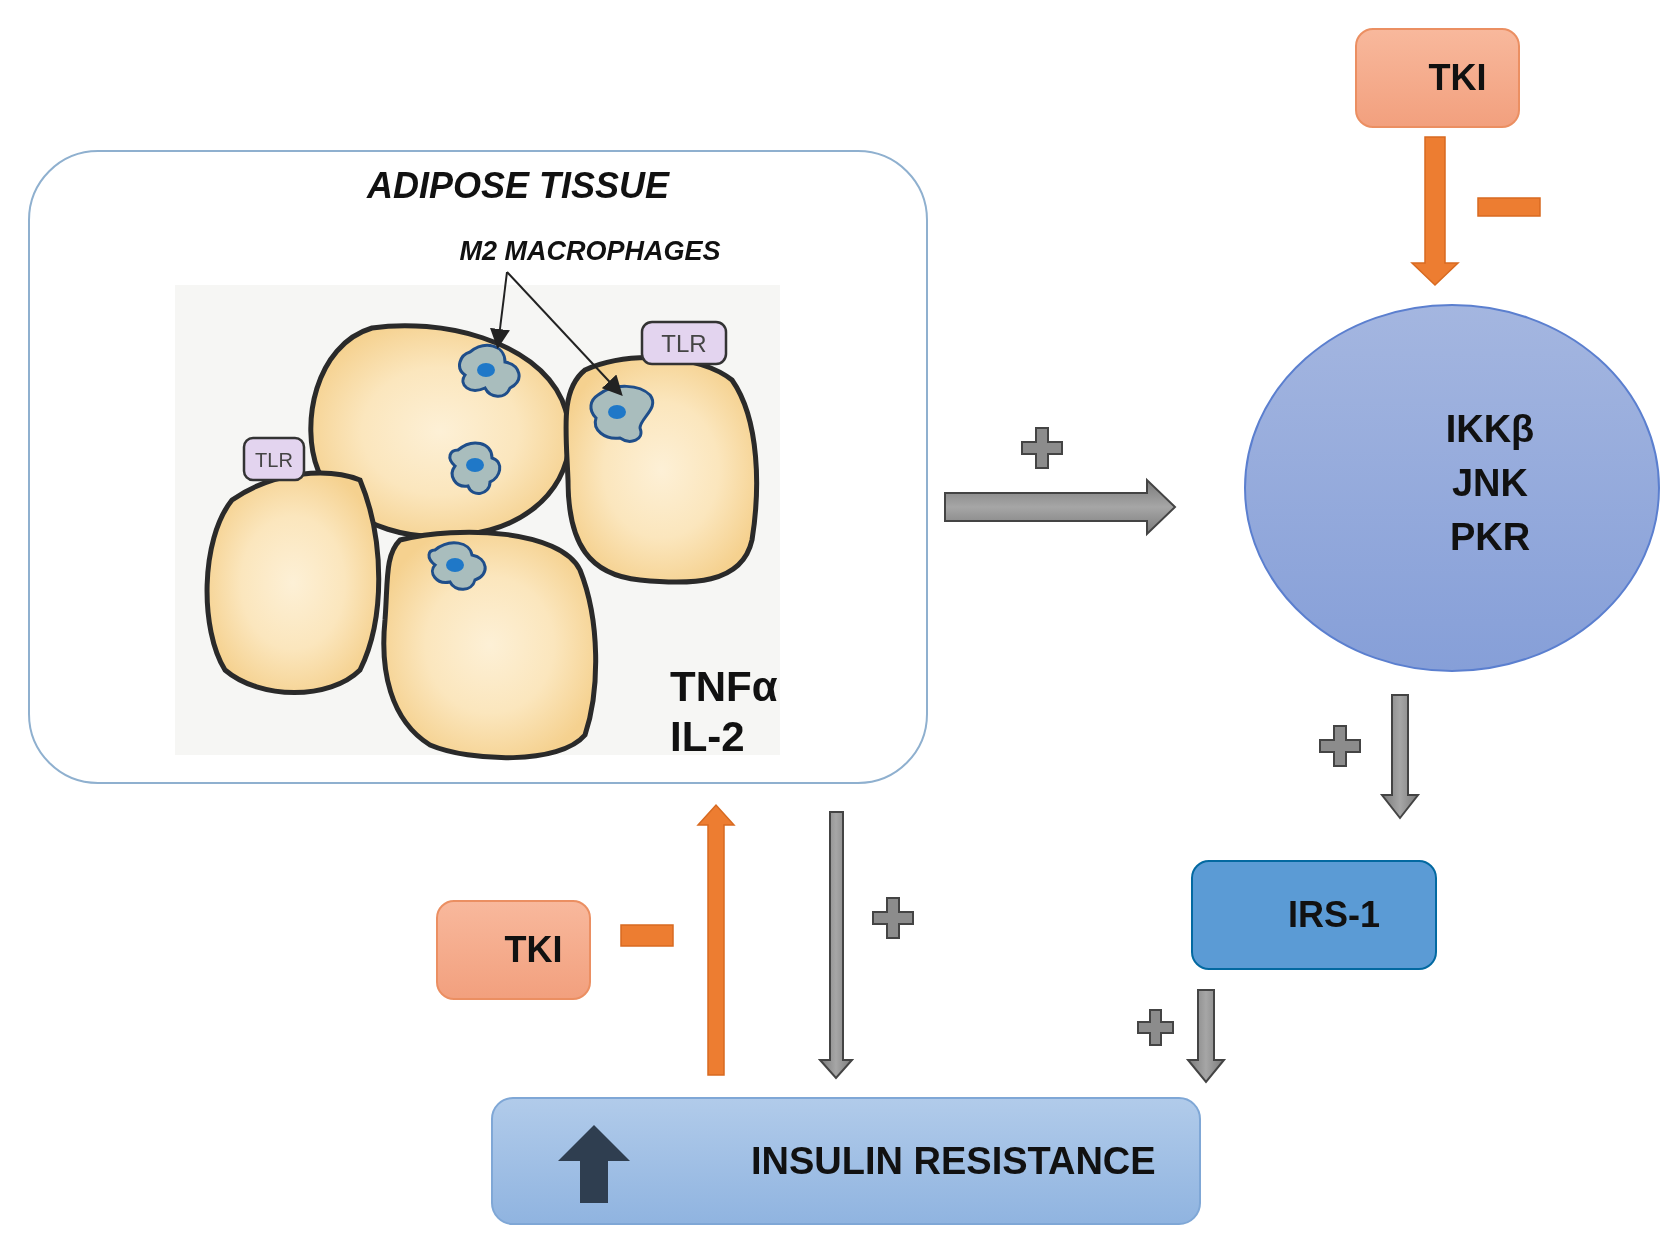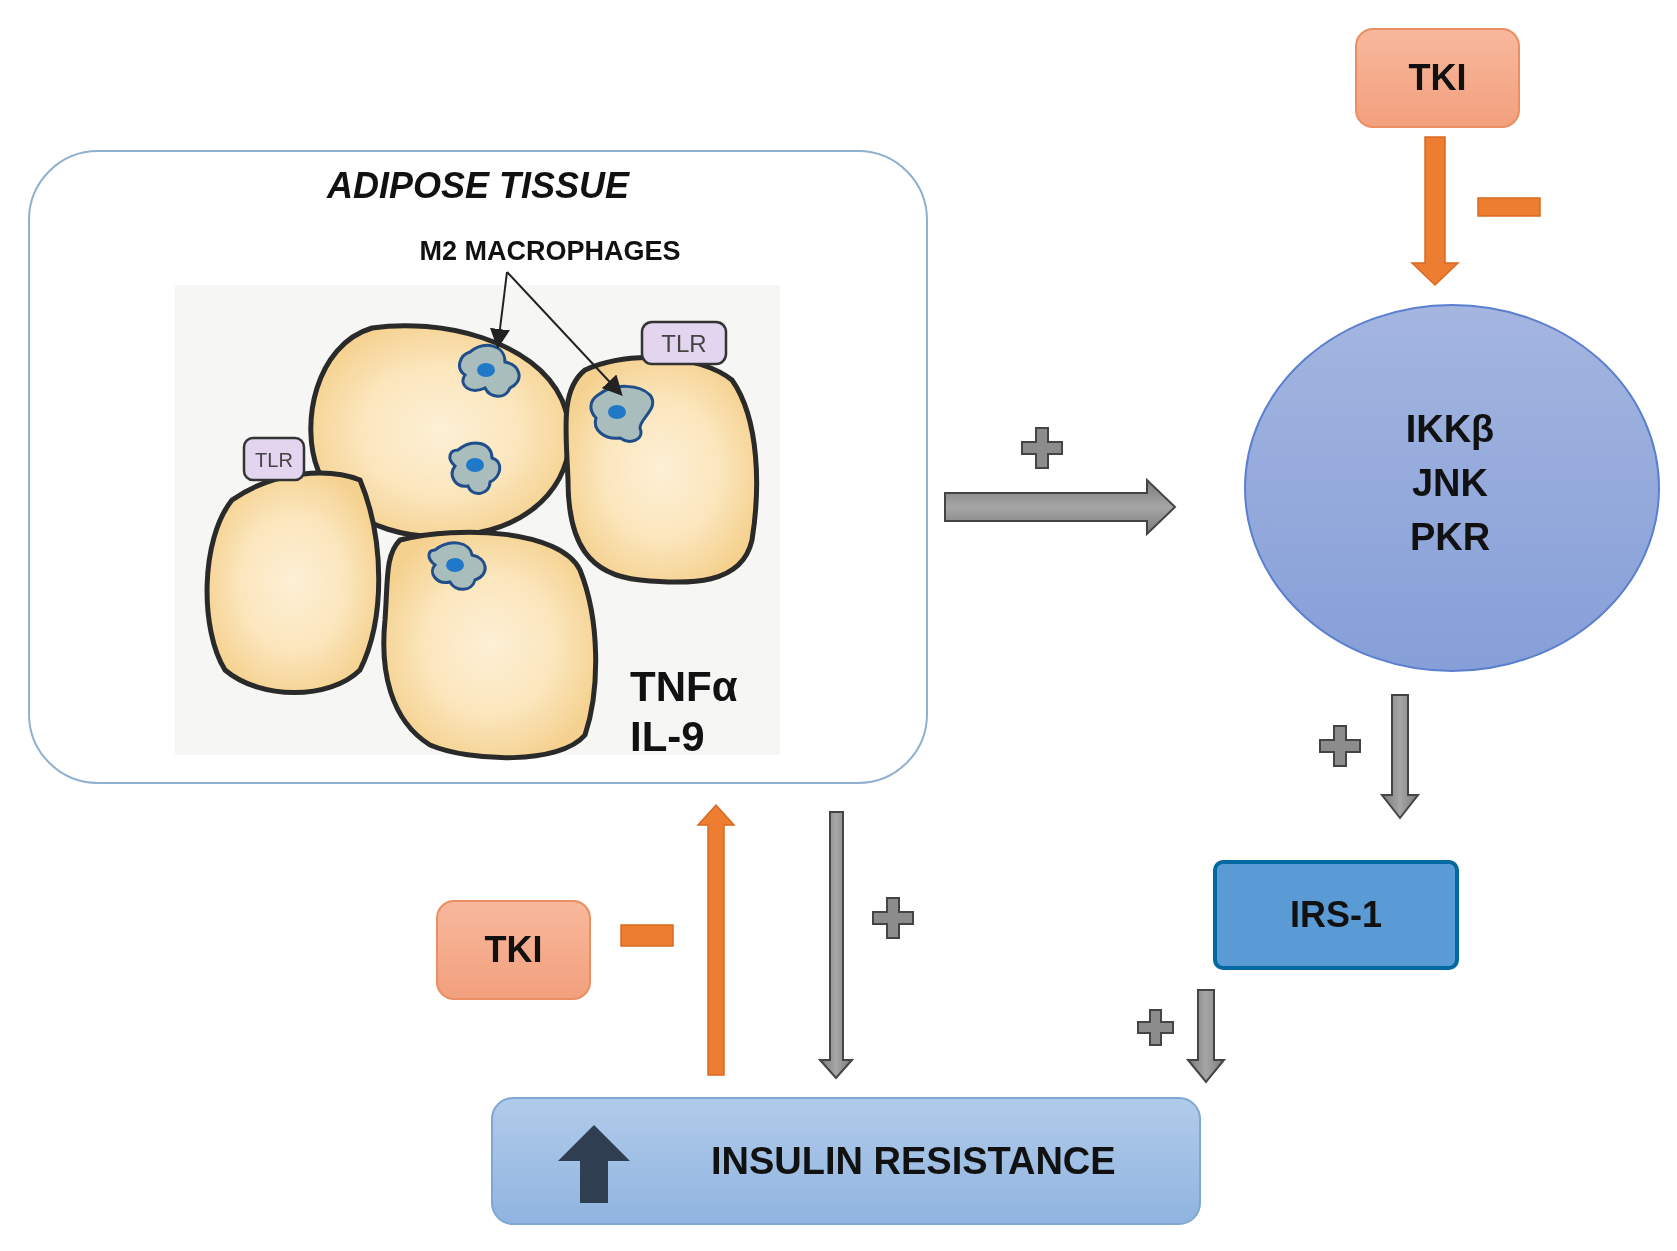--- a/index.html
+++ b/index.html
@@ -1,33 +1,33 @@
 <!DOCTYPE html>
 <html><head>
   <meta charset="utf-8">
   <style>
     html, body { margin:0; padding:0; background:#ffffff; }
     body { width:1677px; height:1251px; position:relative; overflow:hidden;
            font-family:"Liberation Sans", sans-serif; }
     .abs { position:absolute; }
-    .bold { font-weight:bold; color:#111; }
+    .bold { font-weight:bold; color:#111;padding-left:40px; }
     svg.layer { position:absolute; left:0; top:0; }
     .tissue-box { left:28px; top:150px; width:900px; height:634px; border:2px solid #8fb0cf;
                   border-radius:70px; background:#fff; box-sizing:border-box; }
     .tissue-title { left:28px; top:165px; width:900px; text-align:center; font-size:36px;font-style:italic; }
-    .macro-label { left:380px; top:236px; width:340px; text-align:center; font-size:27px; }
+    .macro-label { left:380px; top:236px; width:340px; text-align:center; font-size:27px;font-style:italic; }
     .cyto { left:630px; top:638px; font-size:42px; line-height:50px;margin-top:24px; }
     .tki { border-radius:18px; background:linear-gradient(#f8b89c,#f2a07e); border:2px solid #eb8f62;
            display:flex; align-items:center; justify-content:center; font-size:36px; box-sizing:border-box; }
     .tki-top { left:1355px; top:28px; width:165px; height:100px; }
     .tki-left { left:436px; top:900px; width:155px; height:100px; }
     .circle-text { left:1240px; top:402px; width:420px; text-align:center; font-size:38px; line-height:54px; }
-    .irs { left:1191px; top:860px; width:246px; height:110px; border-radius:10px; background:#5b9bd5;
-           border:4px solid #0369a1; display:flex; align-items:center; justify-content:center;
-           font-size:36px; box-sizing:border-box;margin-left:22px; }
+    .irs { left:1191px; top:860px; width:246px; height:110px; border-radius:18px; background:#5b9bd5;
+           border:2px solid #0369a1; display:flex; align-items:center; justify-content:center;
+           font-size:36px; box-sizing:border-box; }
     .ir-box { left:491px; top:1097px; width:710px; height:128px; border-radius:22px;
               background:linear-gradient(#b1cbea,#90b4e0); border:2px solid #7fa7d6; box-sizing:border-box; }
     .ir-label { left:665px; top:1140px; font-size:38px;margin-left:46px; }
   </style>
 </head>
 <body>
 
 <div class="abs tissue-box"></div>
 
 <svg class="layer" width="1677" height="1251" viewBox="0 0 1677 1251">
@@ -108,21 +108,21 @@
   <rect x="621" y="925" width="52" height="21" fill="#ed7d31" stroke="#d86a20" stroke-width="1.5"></rect>
 
   <path d="M830,812 L843,812 L843,1060 L852,1060 L836,1078 L820,1060 L830,1060 z" fill="url(#grayGrad)" stroke="#444" stroke-width="2"></path>
   <path d="M887,898 h12 v14 h14 v12 h-14 v14 h-12 v-14 h-14 v-12 h14 z" fill="#8c8c8c" stroke="#444" stroke-width="2"></path>
 </svg>
 
 <div class="abs bold tissue-title">ADIPOSE TISSUE</div>
 <div class="abs bold macro-label">M2 MACROPHAGES</div>
 <div class="abs bold cyto">
   <div>TNFα</div>
-  <div>IL-9</div>
+  <div>IL-2</div>
 </div>
 
 <div class="abs bold tki tki-top">
   <span>TKI</span>
 </div>
 
 <div class="abs bold circle-text">
   <div>IKKβ</div>
   <div>JNK</div>
   <div>PKR</div>

